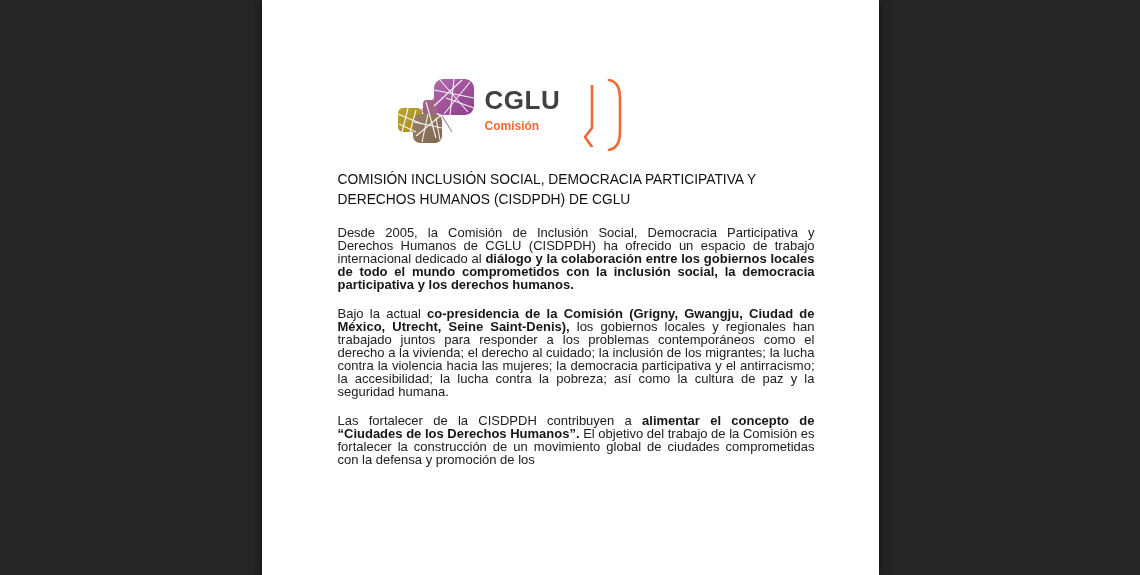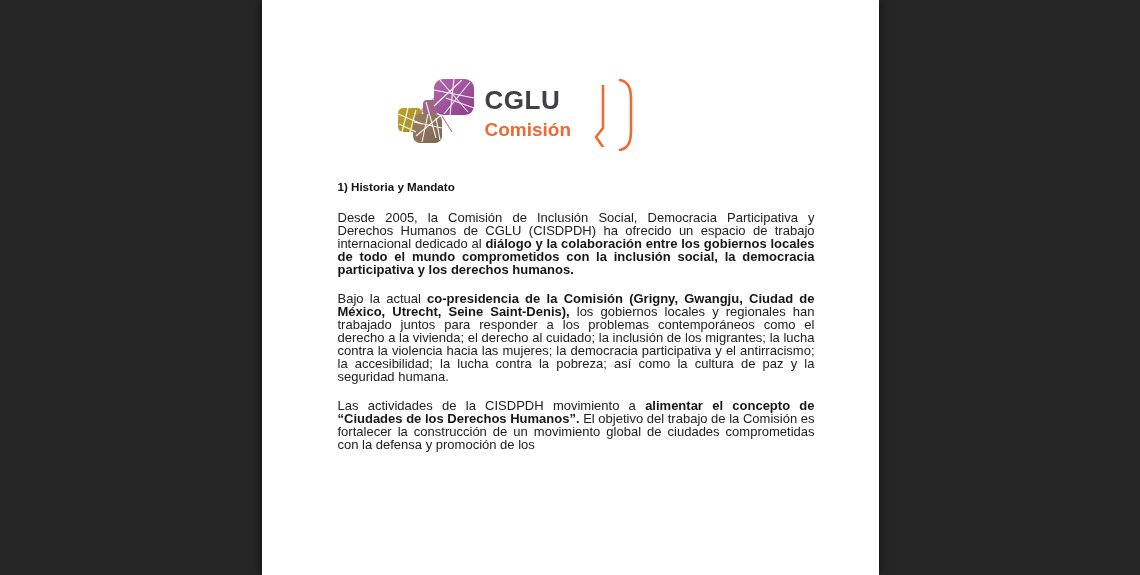--- a/index.html
+++ b/index.html
@@ -15,21 +15,21 @@
     padding: 78px 64px 30px 76px;
   }
 
   
   .logo-row { margin-left: 58px; display: flex; align-items: flex-start; }
   .logo-names { margin-left: 9px; padding-top: 9px; }
   .org-name {
     font-size: 26px; font-weight: bold; color: #414042;
     line-height: 1; letter-spacing: 0.5px;
   }
-  .org-subname { font-size: 19px; font-weight: bold; color: #ED6A35; margin-top: 6px; }
+  .org-subname { font-size: 12px; font-weight: bold; color: #ED6A35; margin-top: 6px; }
   .logo-divider { margin-left: 22px; margin-top: 7px; }
   .tagline { margin-left: 15px; padding-top: 9px; font-size: 14px; line-height: 16.6px; color: #55565B; }
   .logo-bracket { margin-left: 11px; margin-top: 1px; }
 
   
   .doc-title {
     margin-top: 64px; font-size: 20.4px; font-weight: bold; color: #000;
     line-height: 23px;
   }
   .doc-subtitle {
@@ -102,23 +102,23 @@
         <path d="M10,0 L10,43 L3,52 L10,62" stroke="#ED6A35" stroke-width="2.6" fill="none" stroke-linecap="round" stroke-linejoin="round"></path>
       </svg>
 
 
       <svg class="logo-bracket" width="16" height="72" viewBox="0 0 16 72">
         <path d="M2,1 C11,3 13,10 13,21 L13,51 C13,62 11,69 2,71" stroke="#ED6A35" stroke-width="2.6" fill="none" stroke-linecap="round"></path>
       </svg>
     </div>
 
 
+    <h2 class="doc-subtitle">COMISIÓN INCLUSIÓN SOCIAL, DEMOCRACIA PARTICIPATIVA Y DERECHOS HUMANOS (CISDPDH) DE CGLU</h2>
 
-    <h3 class="section-heading">1) Historia y Mandato</h3>
 
     <p class="para"><span>Desde 2005, la Comisión de Inclusión Social, Democracia Participativa y Derechos Humanos de CGLU (CISDPDH) ha ofrecido un espacio de trabajo internacional dedicado al </span><b>diálogo y la colaboración entre los gobiernos locales de todo el mundo comprometidos con la inclusión social, la democracia participativa y los derechos humanos.</b><span></span></p>
 
     <p class="para"><span>Bajo la actual </span><b>co-presidencia de la Comisión (Grigny, Gwangju, Ciudad de México, Utrecht, Seine Saint-Denis),</b><span> los gobiernos locales y regionales han trabajado juntos para responder a los problemas contemporáneos como el derecho a la vivienda; el derecho al cuidado; la inclusión de los migrantes; la lucha contra la violencia hacia las mujeres; la democracia participativa y el antirracismo; la accesibilidad; la lucha contra la pobreza; así como la cultura de paz y la seguridad humana.</span></p>
 
-    <p class="para"><span>Las actividades de la CISDPDH movimiento a </span><b>alimentar el concepto de “Ciudades de los Derechos Humanos”.</b><span> El objetivo del trabajo de la Comisión es fortalecer la construcción de un movimiento global de ciudades comprometidas con la defensa y promoción de los</span></p>
+    <p class="para"><span>Las fortalecer de la CISDPDH contribuyen a </span><b>alimentar el concepto de “Ciudades de los Derechos Humanos”.</b><span> El objetivo del trabajo de la Comisión es fortalecer la construcción de un movimiento global de ciudades comprometidas con la defensa y promoción de los</span></p>
 
   </div>
 </div>
 
 </body></html>

